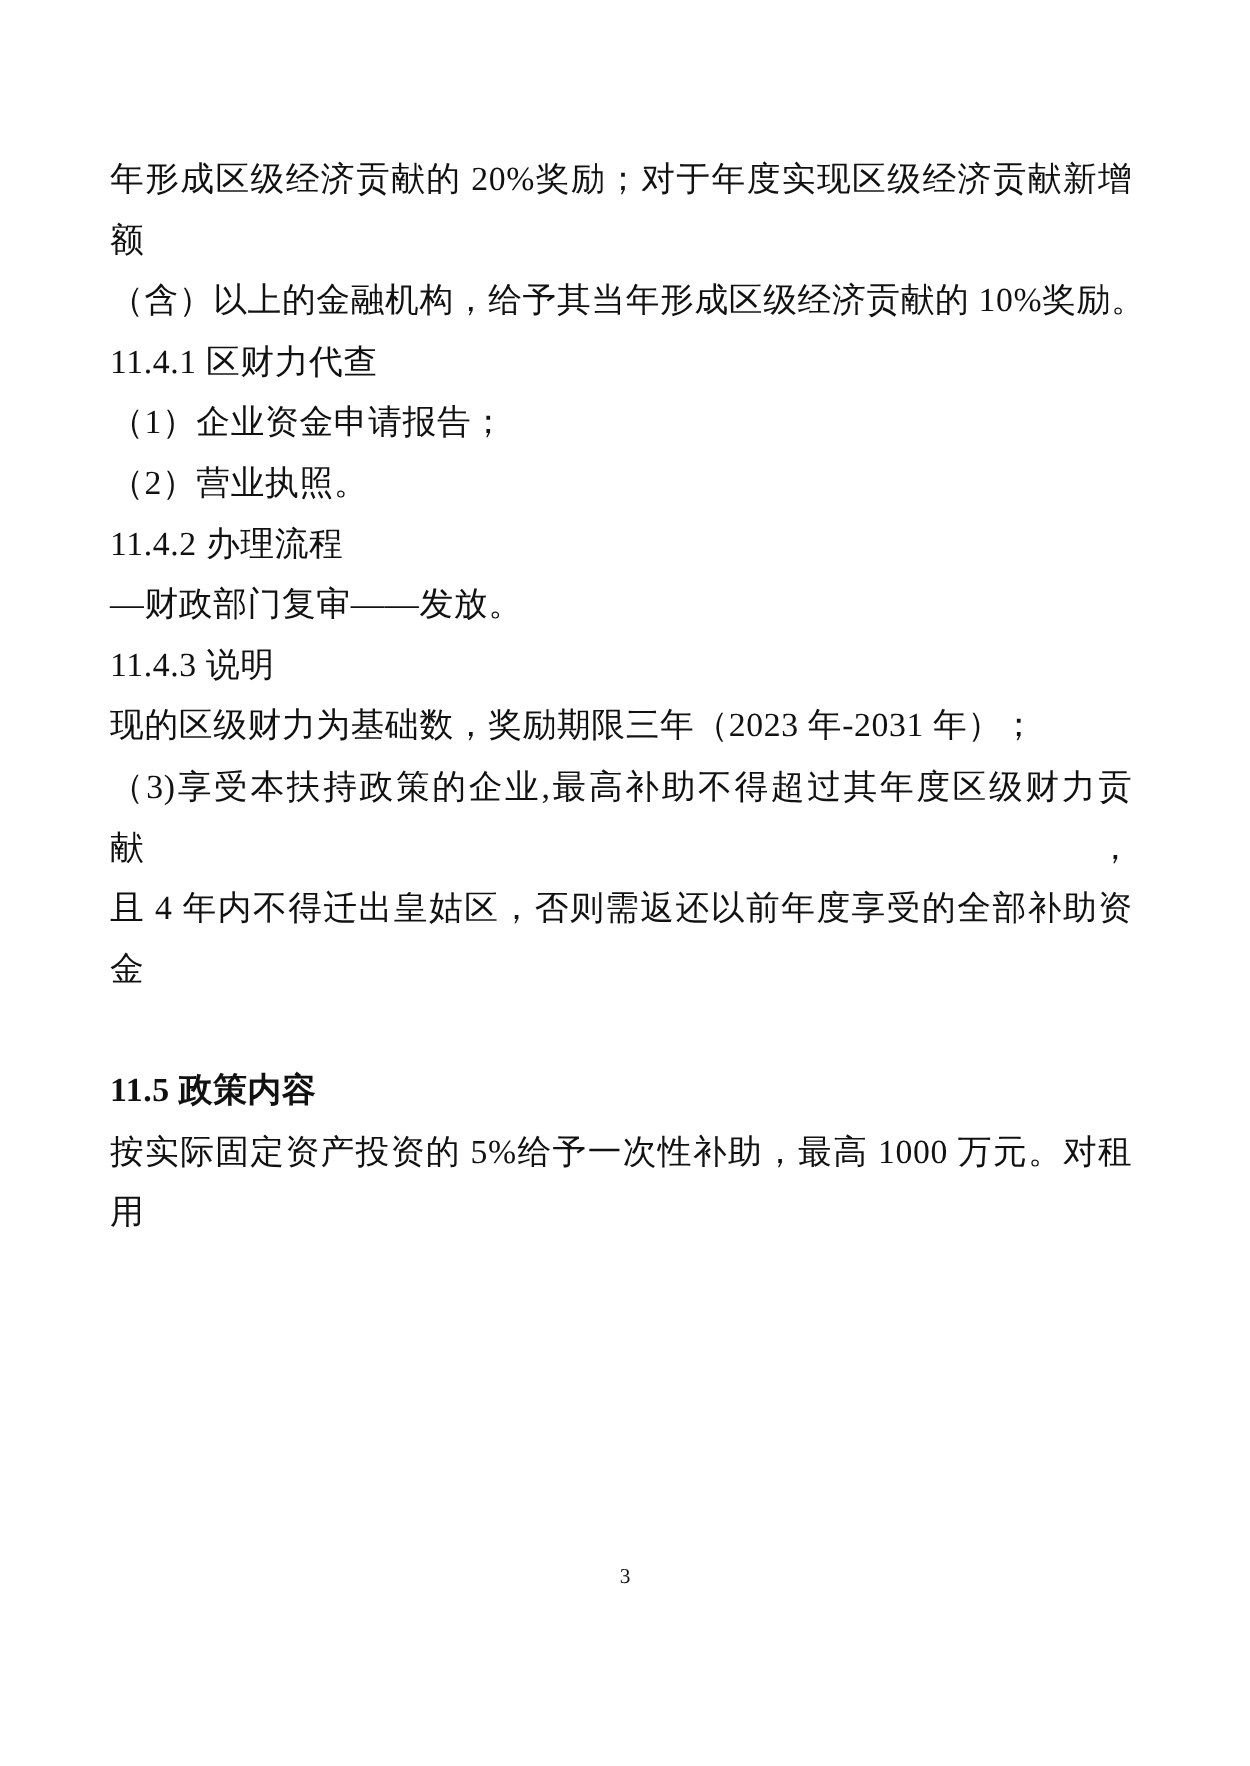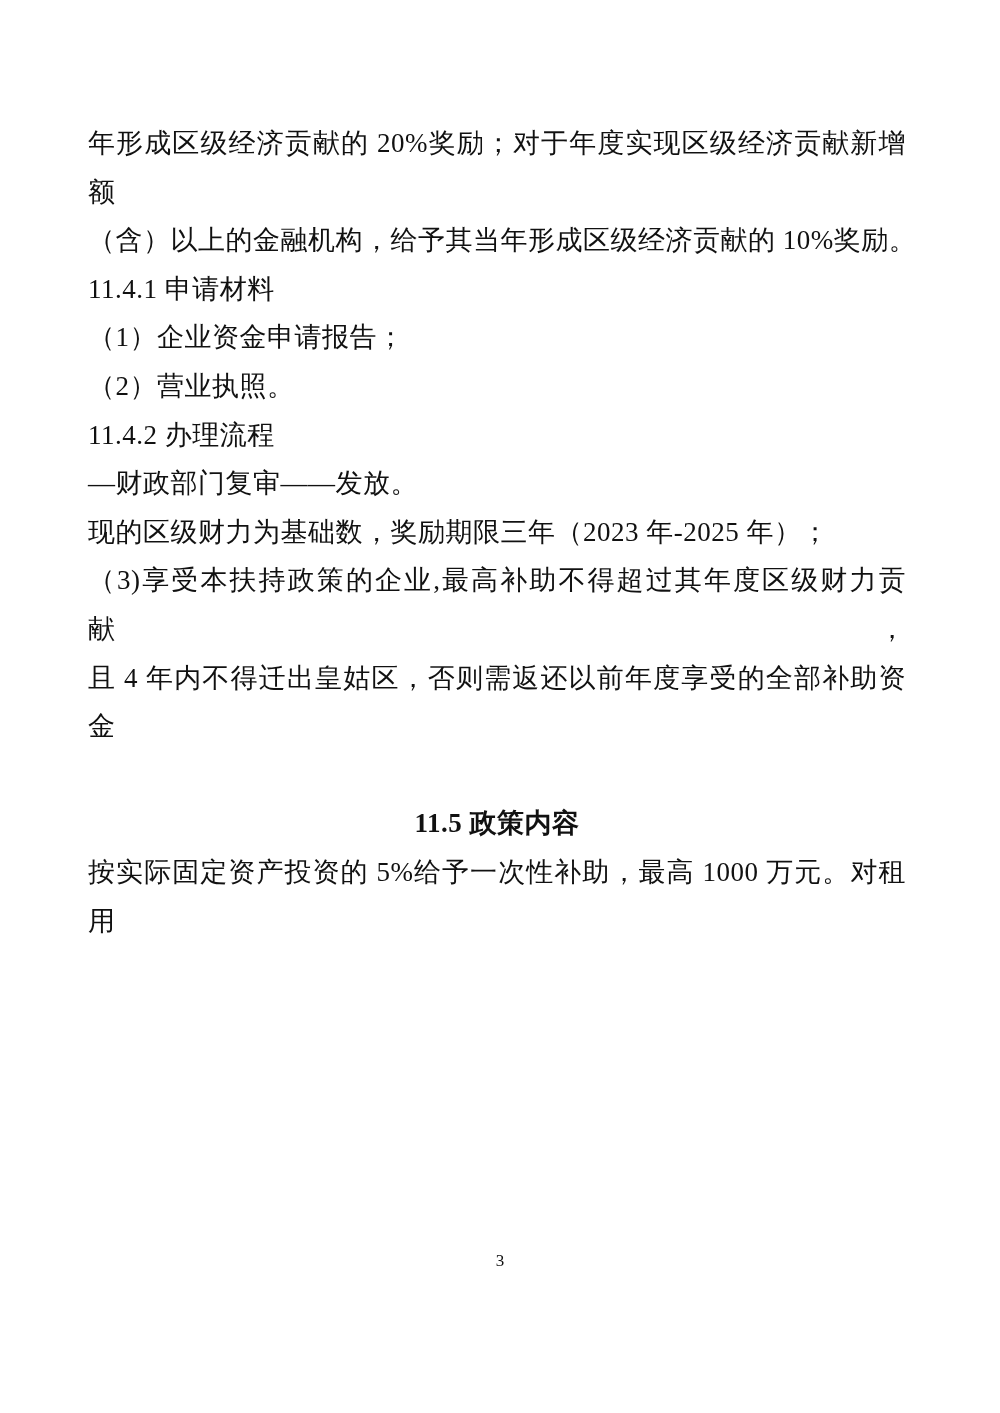--- a/index.html
+++ b/index.html
@@ -37,46 +37,46 @@
     white-space: normal;
     text-align: justify;
     text-align-last: justify;
     text-justify: inter-ideograph;
   }
   .line.heading {
     font-weight: bold;
   }
   .gap-before {
     margin-top: 48.6px;
-    text-align: center;
   }
   .page-number {
     position: absolute;
     top: 1250px;
     left: 0;
     width: 1000px;
     text-align: center;
     font-size: 17px;
     line-height: 22px;
     color: #111111;
   }
 </style>
 </head>
 <body>
 
 <div class="page">
   <div class="doc-body">
     <div class="line justify">年形成区级经济贡献的 20%奖励；对于年度实现区级经济贡献新增额</div>
     <div class="line">（含）以上的金融机构，给予其当年形成区级经济贡献的 10%奖励。</div>
-    <div class="line">11.4.1 申请材料</div>
+    <div class="line">11.4.1 区财力代查</div>
     <div class="line">（1）企业资金申请报告；</div>
     <div class="line">（2）营业执照。</div>
     <div class="line">11.4.2 办理流程</div>
     <div class="line">—财政部门复审——发放。</div>
-    <div class="line">现的区级财力为基础数，奖励期限三年（2023 年-2025 年）；</div>
+    <div class="line">11.4.3 说明</div>
+    <div class="line">现的区级财力为基础数，奖励期限三年（2023 年-2031 年）；</div>
     <div class="line justify">（3)享受本扶持政策的企业,最高补助不得超过其年度区级财力贡献，</div>
     <div class="line justify">且 4 年内不得迁出皇姑区，否则需返还以前年度享受的全部补助资金</div>
     <div class="line heading gap-before">11.5 政策内容</div>
     <div class="line justify">按实际固定资产投资的 5%给予一次性补助，最高 1000 万元。对租用</div>
 
   </div>
   <div class="page-number">3</div>
 </div>
 
 </body></html>

